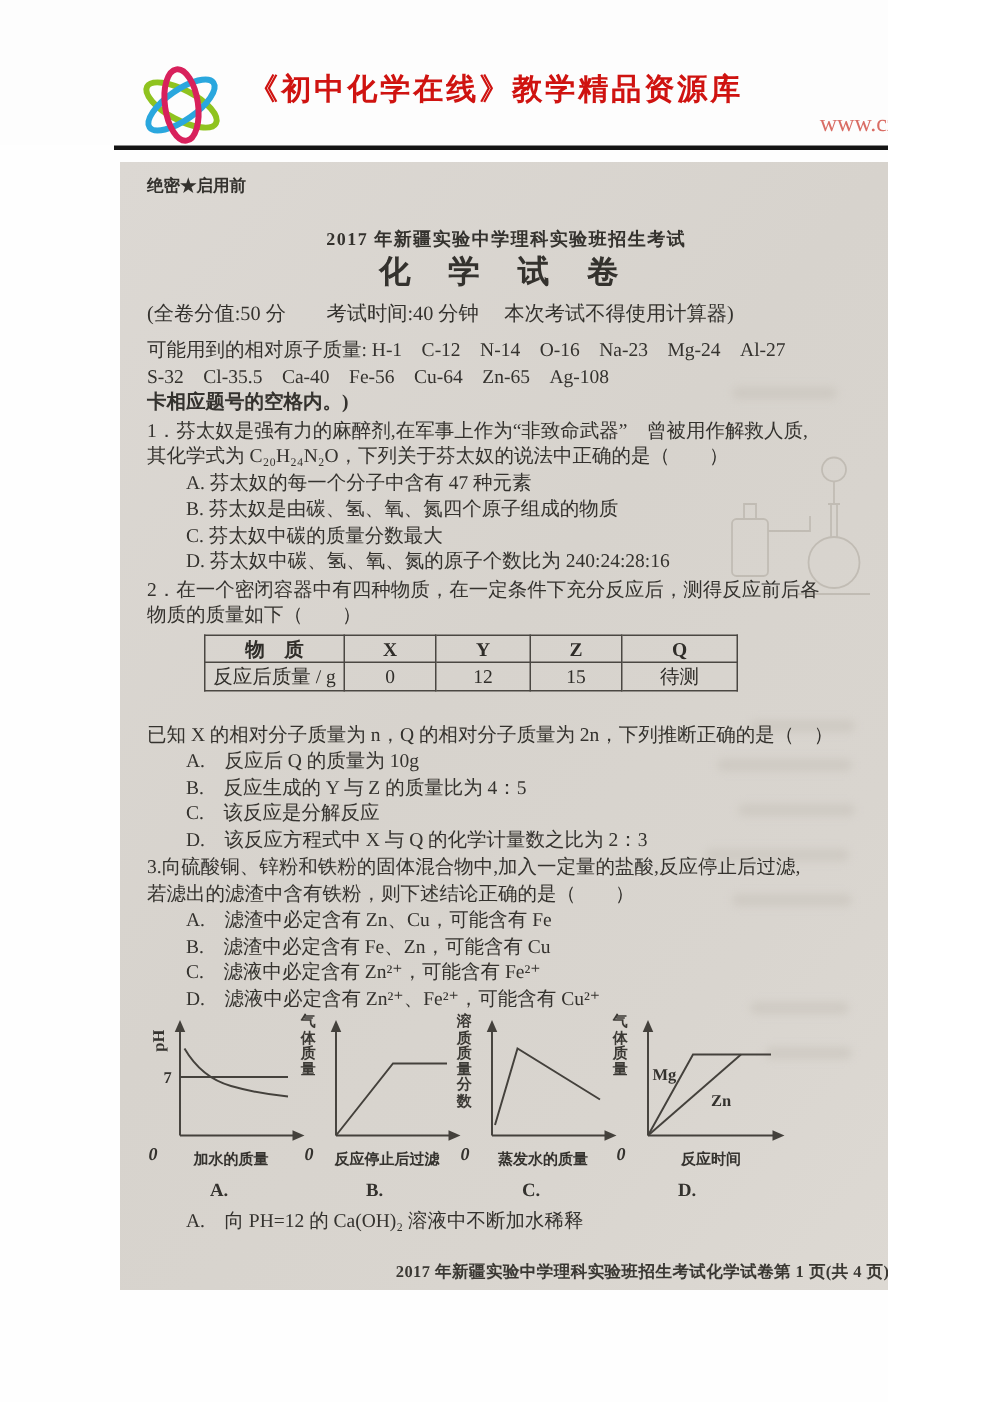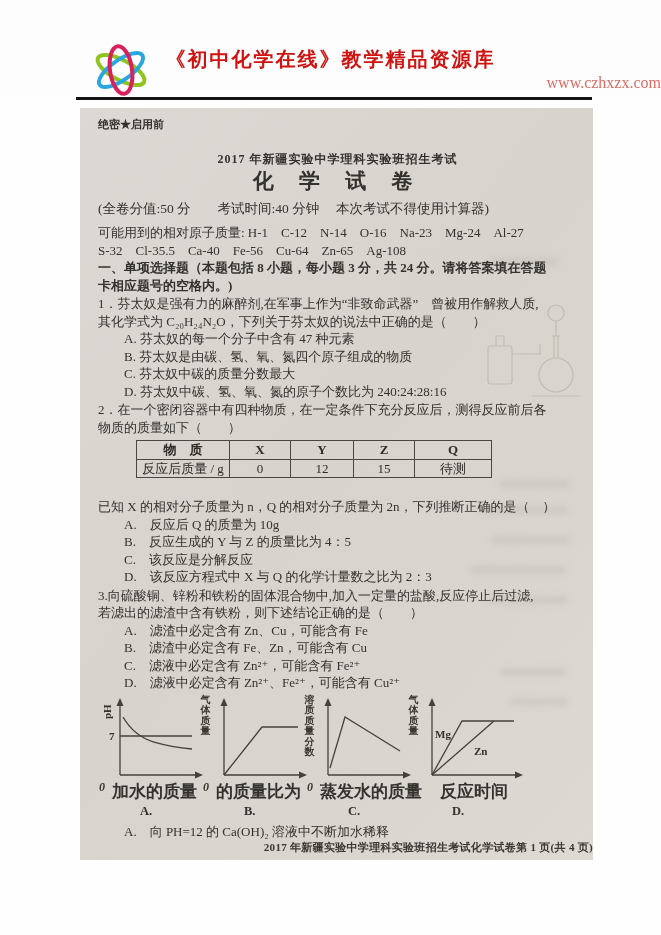--- a/index.html
+++ b/index.html
@@ -1,16 +1,16 @@
 <!DOCTYPE html>
 <html><head>
 <meta charset="utf-8">
 <style>
   html,body{margin:0;padding:0;background:#ffffff;}
-  .stage{position:relative;width:661px;height:935px;background:#fefefe;overflow:hidden;
+  .stage{position:relative;width:592px;height:935px;background:#fefefe;overflow:hidden;
          font-family:"Liberation Serif","DejaVu Serif",serif;}
 
   
   .site-header{position:absolute;left:0;top:0;width:661px;height:97px;background:#fdfdfd;}
   .logo{position:absolute;left:86px;top:42px;width:70px;height:56px;}
   .site-title{position:absolute;left:0;top:46px;width:661px;text-align:center;
               font-weight:bold;font-size:20px;letter-spacing:2px;}
   .site-url{position:absolute;left:0;top:74px;width:661px;text-align:right;font-size:16px;
             font-family:Liberation Serif, serif;}
   .rule{position:absolute;left:76px;top:97px;width:516px;height:3px;background:#141414;}
@@ -40,21 +40,21 @@
   
   .graphs{position:relative;height:128px;margin-top:3px;}
   .gpanel{position:absolute;top:0;height:128px;}
   .gp-a{left:0px;width:104px;} .gp-b{left:104px;width:104px;}
   .gp-c{left:208px;width:104px;} .gp-d{left:312px;width:140px;}
   .gplot{position:absolute;left:8px;top:0;}
   .ylab{position:absolute;left:-3px;top:0px;width:13px;font-size:10px;line-height:10.5px;
         text-align:center;word-break:break-all;font-weight:bold;color:#3b3934;}
   .ylab-rot{position:absolute;left:2px;top:8px;font-size:11px;font-weight:bold;
             transform:rotate(-90deg);}
-  .xlab{position:absolute;left:14px;top:88px;width:84px;text-align:center;font-size:17px;
+  .xlab{position:absolute;left:14px;top:88px;width:84px;text-align:center;font-size:10px;
         font-weight:bold;white-space:nowrap;}
   .origin{position:absolute;left:1px;top:84px;font-size:12px;font-style:italic;font-weight:bold;}
   .plabel{position:absolute;left:42px;top:108px;font-size:12.5px;font-weight:bold;}
   .gp-d .xlab{left:22px;}
 
   
   .ghost{position:absolute;left:376px;top:188px;opacity:.5;}
   .smudge{position:absolute;height:8px;border-radius:4px;background:#c6c1b9;
           filter:blur(3px);opacity:.55;}
   .paper-footer{position:absolute;left:0;bottom:5px;width:100%;text-align:right;
@@ -102,21 +102,20 @@
       </g>
     </svg>
 
     <div class="content">
       <div class="security">绝密★启用前</div>
       <div class="exam-title center">2017 年新疆实验中学理科实验班招生考试</div>
       <div class="subject center">化 学 试 卷</div>
       <div class="meta">(全卷分值:50 分　　考试时间:40 分钟　 本次考试不得使用计算器)</div>
       <div class="masses">可能用到的相对原子质量: H-1　C-12　N-14　O-16　Na-23　Mg-24　Al-27</div>
       <div>S-32　Cl-35.5　Ca-40　Fe-56　Cu-64　Zn-65　Ag-108</div>
-      <div class="sec">一、单项选择题（本题包括 8 小题，每小题 3 分，共 24 分。请将答案填在答题</div>
       <div class="sec">卡相应题号的空格内。)</div>
 
       <div class="q">1．芬太奴是强有力的麻醉剂,在军事上作为“非致命武器”　曾被用作解救人质,</div>
       <div>其化学式为 C₂₀H₂₄N₂O，下列关于芬太奴的说法中正确的是（　　）</div>
       <div class="opt">A. 芬太奴的每一个分子中含有 47 种元素</div>
       <div class="opt">B. 芬太奴是由碳、氢、氧、氮四个原子组成的物质</div>
       <div class="opt">C. 芬太奴中碳的质量分数最大</div>
       <div class="opt">D. 芬太奴中碳、氢、氧、氮的原子个数比为 240:24:28:16</div>
 
       <div class="q">2．在一个密闭容器中有四种物质，在一定条件下充分反应后，测得反应前后各</div>
@@ -182,21 +181,21 @@
               <path d="M14,80 V8"></path>
                 <path d="M14,80 H92"></path>
               <path d="M14,80 L52,32 H88"></path>
             </g>
             <g fill="#44413c" stroke="none">
               <path d="M14,3 l-3.5,8 h7 z"></path>
                 <path d="M97,80 l-8,-3.5 v7 z"></path>
             </g>
           </svg>
           <div class="origin">0</div>
-          <div class="xlab">的质量比为</div>
+          <div class="xlab">反应停止后过滤</div>
           <div class="plabel">B.</div>
         </div>
 
         <div class="gpanel gp-c">
           <div class="ylab">溶质质量分数</div>
           <svg class="gplot" width="100" height="88" viewBox="0 0 100 88">
             <g stroke="#44413c" stroke-width="1.3" fill="none">
               <path d="M14,80 V8"></path>
                 <path d="M14,80 H92"></path>
               <path d="M16,73 L31,22 L86,56"></path>

